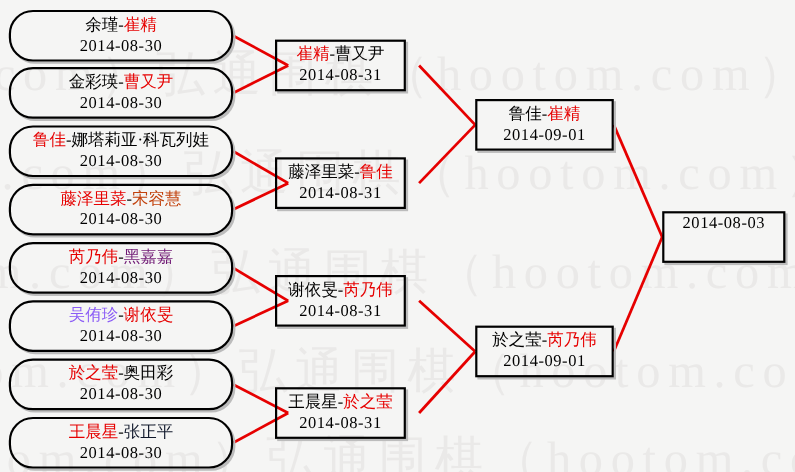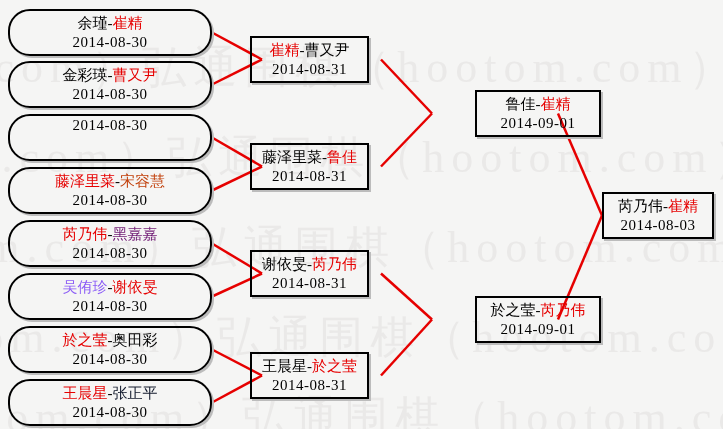--- a/index.html
+++ b/index.html
@@ -19,21 +19,21 @@
     position:absolute;z-index:2;
     border:2px solid #000;background:transparent;
     box-shadow:2px 2px 0 #bcbcbc;
     text-align:center;color:#000;
   }
   .box .l1{margin-top:2px;font-size:15px;line-height:20px;white-space:nowrap;}
   .box .dt{font-size:15px;line-height:19px;letter-spacing:0.5px;}
   
   .r1{left:8px;width:200px;height:43px;border-radius:22px;}
   .r2{left:250px;width:115px;height:43px;}
-  .sf{left:432px;width:122px;height:43px;margin-left:43px;}
+  .sf{left:432px;width:122px;height:43px;}
   .fi{left:602px;width:108px;height:43px;}
 </style>
 </head>
 <body>
 
 <div class="wm-layer">
   <div class="wm" style="left:-455px;top:38px"><span>弘通围棋（hootom.com）</span><span>弘通围棋（hootom.com）</span></div>
   <div class="wm" style="left:-430px;top:128px"><span>弘通围棋（hootom.com）</span><span>弘通围棋（hootom.com）</span></div>
   <div class="wm" style="left:-405px;top:218px"><span>弘通围棋（hootom.com）</span><span>弘通围棋（hootom.com）</span></div>
   <div class="wm" style="left:-380px;top:308px"><span>弘通围棋（hootom.com）</span><span>弘通围棋（hootom.com）</span></div>
@@ -59,20 +59,21 @@
 
 <div class="box r1" style="top:9px">
   <div class="l1"><span style="color: rgb(0, 0, 0);">余瑾</span><span>-</span><span style="color: rgb(230, 0, 0);">崔精</span></div>
   <div class="dt">2014-08-30</div>
 </div>
 <div class="box r1" style="top:61px">
   <div class="l1"><span style="color: rgb(0, 0, 0); margin-top: 28px;">金彩瑛</span><span>-</span><span style="color: rgb(230, 0, 0);">曹又尹</span></div>
   <div class="dt">2014-08-30</div>
 </div>
 <div class="box r1" style="top:114px">
+  <div class="l1"><span style="color: rgb(230, 0, 0);">鲁佳</span><span>-</span><span style="color: rgb(0, 0, 0);">娜塔莉亚·科瓦列娃</span></div>
   <div class="dt">2014-08-30</div>
 </div>
 <div class="box r1" style="top:167px">
   <div class="l1"><span style="color: rgb(230, 0, 0);">藤泽里菜</span><span>-</span><span style="color: #c2410c;">宋容慧</span></div>
   <div class="dt">2014-08-30</div>
 </div>
 <div class="box r1" style="top:220px">
   <div class="l1"><span style="color: rgb(230, 0, 0);">芮乃伟</span><span>-</span><span style="color: #701a75;">黑嘉嘉</span></div>
   <div class="dt">2014-08-30</div>
 </div>
@@ -109,15 +110,14 @@
 <div class="box sf" style="top:90px">
   <div class="l1"><span style="color: rgb(0, 0, 0);">鲁佳</span><span>-</span><span style="color: rgb(230, 0, 0);">崔精</span></div>
   <div class="dt">2014-09-01</div>
 </div>
 <div class="box sf" style="top:296px">
   <div class="l1"><span style="color: rgb(0, 0, 0);">於之莹</span><span>-</span><span style="color: rgb(230, 0, 0);">芮乃伟</span></div>
   <div class="dt">2014-09-01</div>
 </div>
 
 <div class="box fi" style="top:192px">
-  <div class="l1"><span style="color: rgb(0, 0, 0);">芮乃伟</span><span>-</span><span style="color: rgb(230, 0, 0);">崔精</span></div>
   <div class="dt">2014-08-03</div>
 </div>
 
 </body></html>

